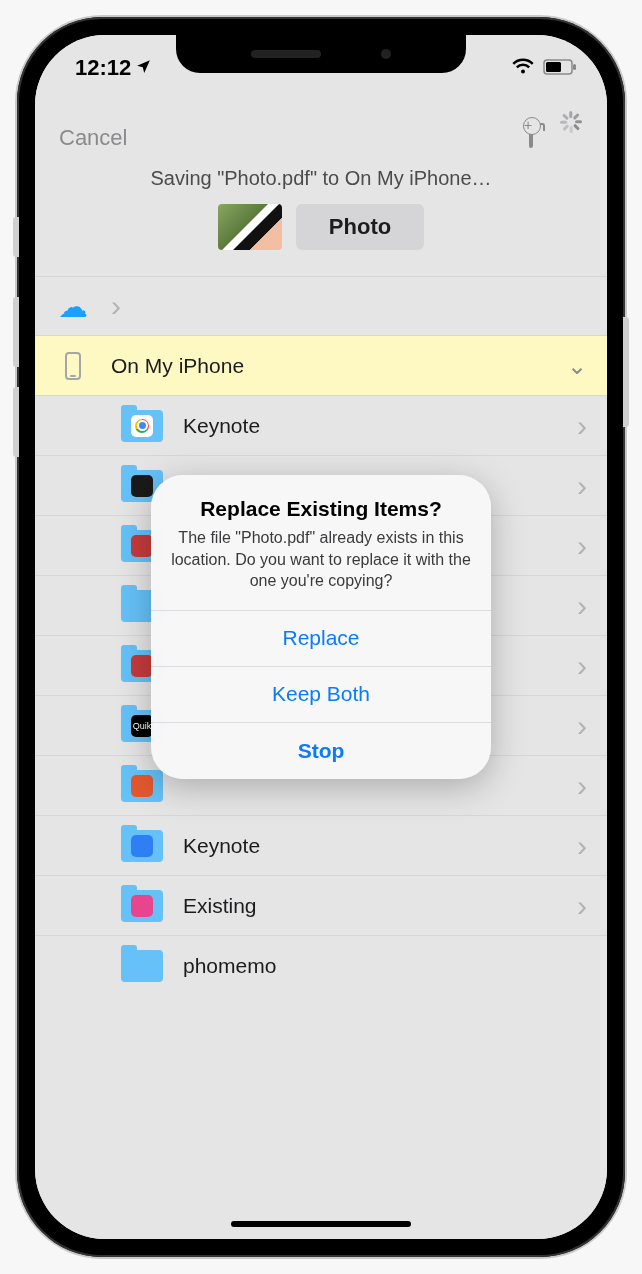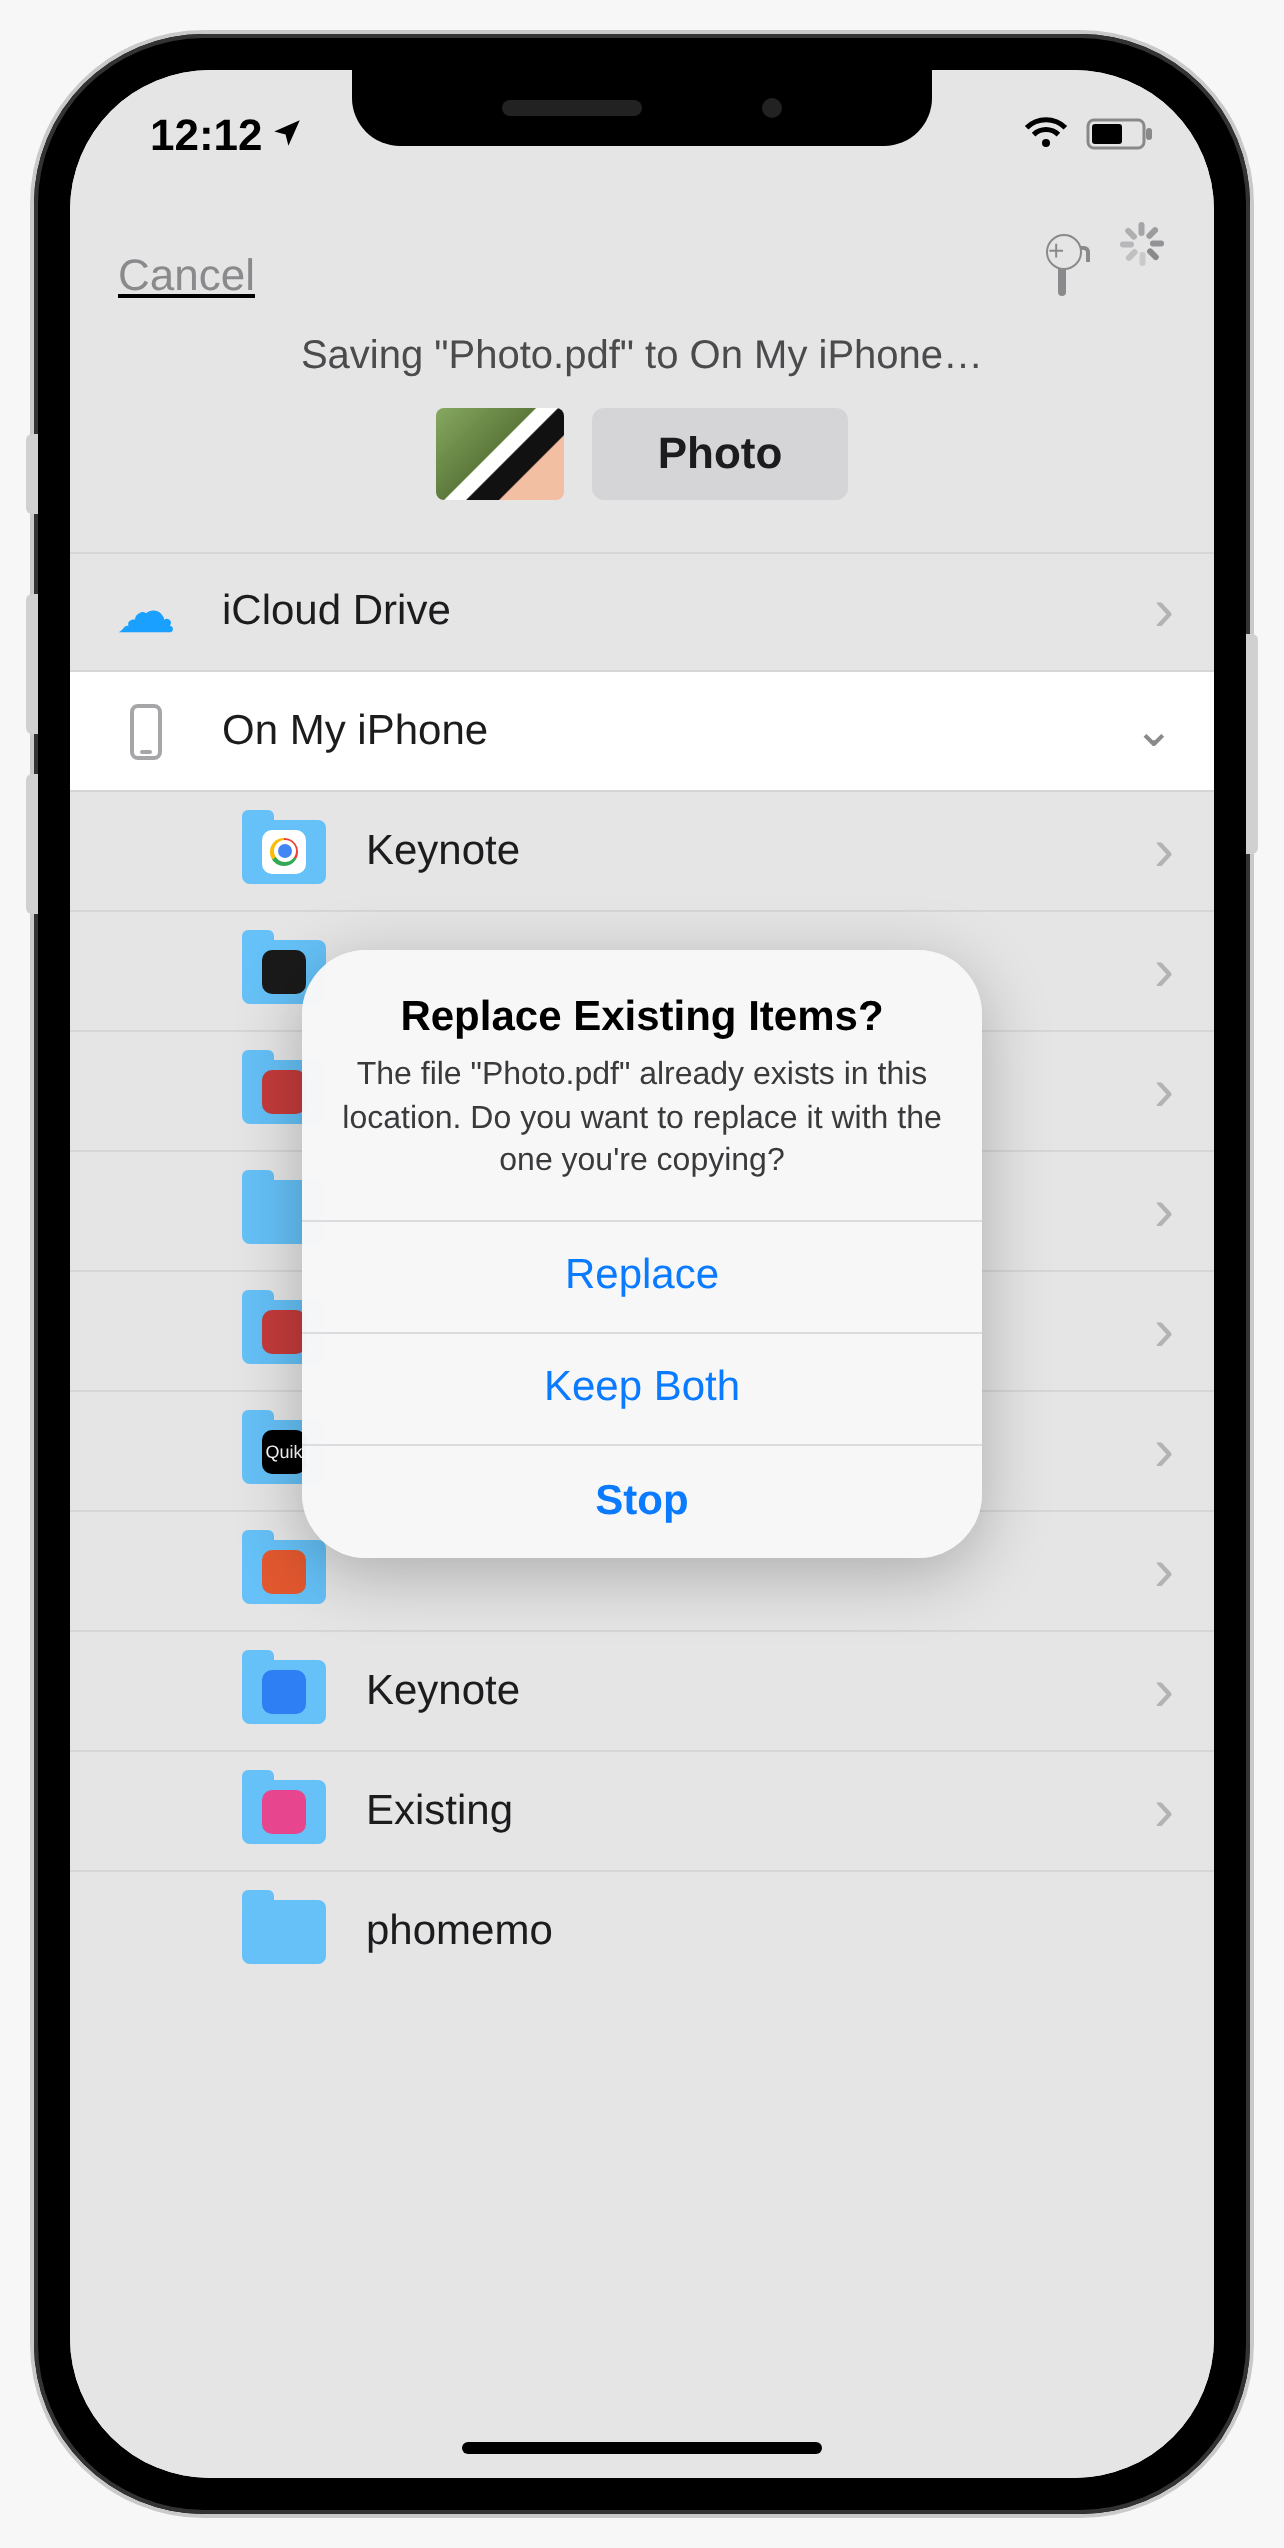--- a/index.html
+++ b/index.html
@@ -73,21 +73,20 @@
     inset: 0;
     background: #e5e5e6;
     padding-top: 90px;
   }
 
   .nav {
     display: flex;
     align-items: center;
     justify-content: space-between;
     padding: 0 24px 10px 24px;
-    text-decoration: underline;
   }
   .nav .cancel { color: #8a8a8d; font-size: 22px; }
   .nav-right { display:flex; gap:26px; align-items:center; color:#8a8a8d; }
 
   .saving-title {
     text-align: center;
     font-size: 20px;
     font-weight: 500;
     color: #4b4b4d;
     padding: 6px 0 14px;
@@ -118,21 +117,21 @@
     display: flex;
     align-items: center;
     height: 60px;
     padding: 0 20px 0 18px;
     border-bottom: 1px solid #d6d6d8;
     gap: 18px;
     font-size: 21px;
     color: #1c1c1e;
   }
   .row.top { border-top: 1px solid #d6d6d8; }
-  .row.selected { background: #ffffff; }
+  .row.selected { background: #fef9c3; }
   .row .label { flex: 1; }
   .row .disc { color: #b3b3b6; font-size: 30px; line-height: 0; }
   .row .chev-down { color: #8a8a8d; font-size: 24px; }
   .row.sub { padding-left: 86px; }
   .ico-slot { width: 40px; display:flex; justify-content:center; }
   .cloud-ic { color:#1aa0ff; font-size:30px; }
   .phone-ic {
     width: 16px; height: 28px; border: 2px solid #a6a6a9; border-radius: 4px;
     position: relative;
   }
@@ -279,21 +278,20 @@
         <div class="thumb"></div>
         <div class="chip">Photo</div>
       </div>
 
       <div class="list">
 
         <div class="row top">
           <span class="ico-slot">
               <span class="cloud-ic">☁</span>
             </span>
-          <span class="label">iCloud Drive</span>
           <span class="disc">›</span>
         </div>
 
         <div class="row selected">
           <span class="ico-slot">
               <span class="phone-ic"></span>
             </span>
           <span class="label">On My iPhone</span>
           <span class="chev-down">⌄</span>
         </div>

